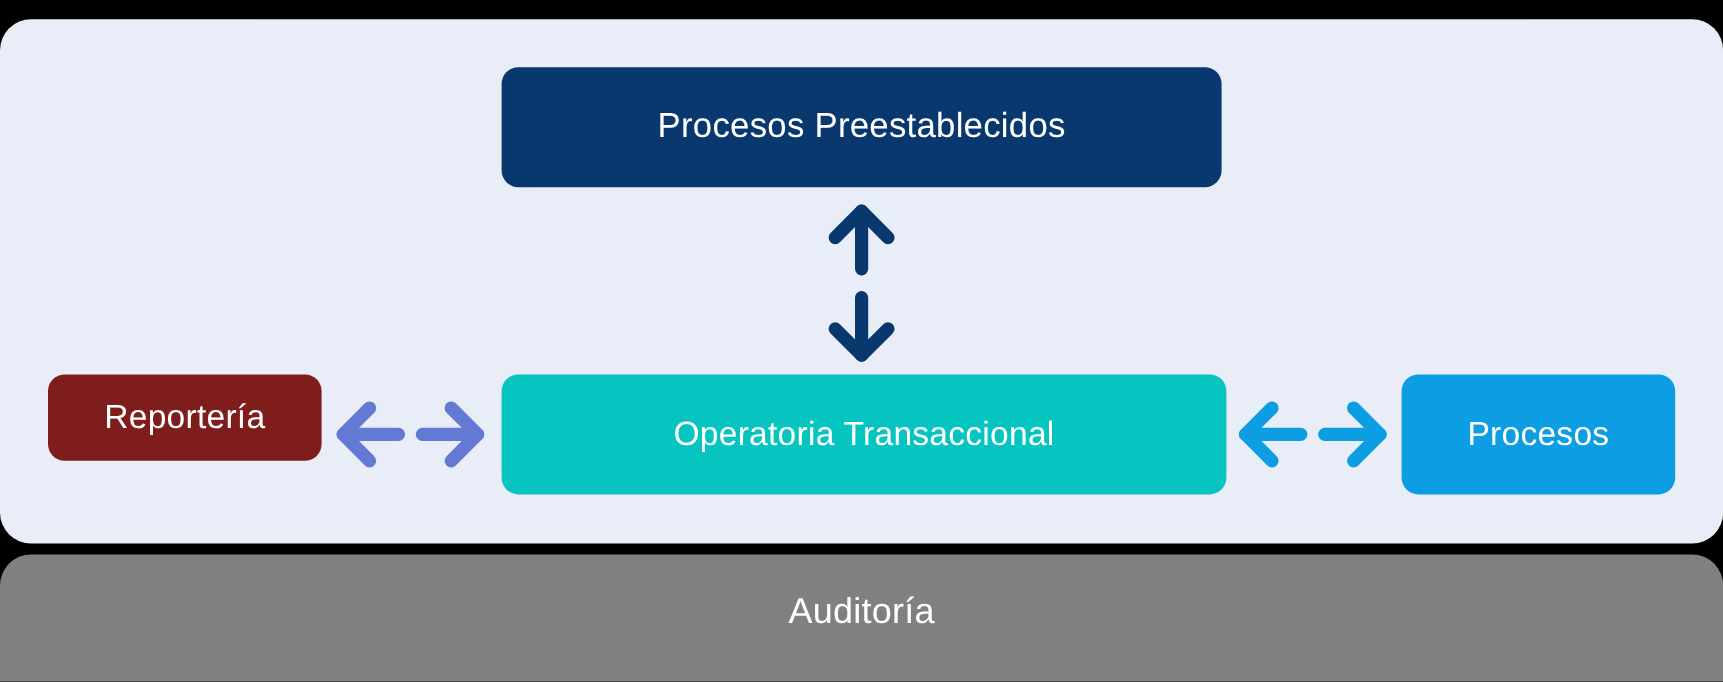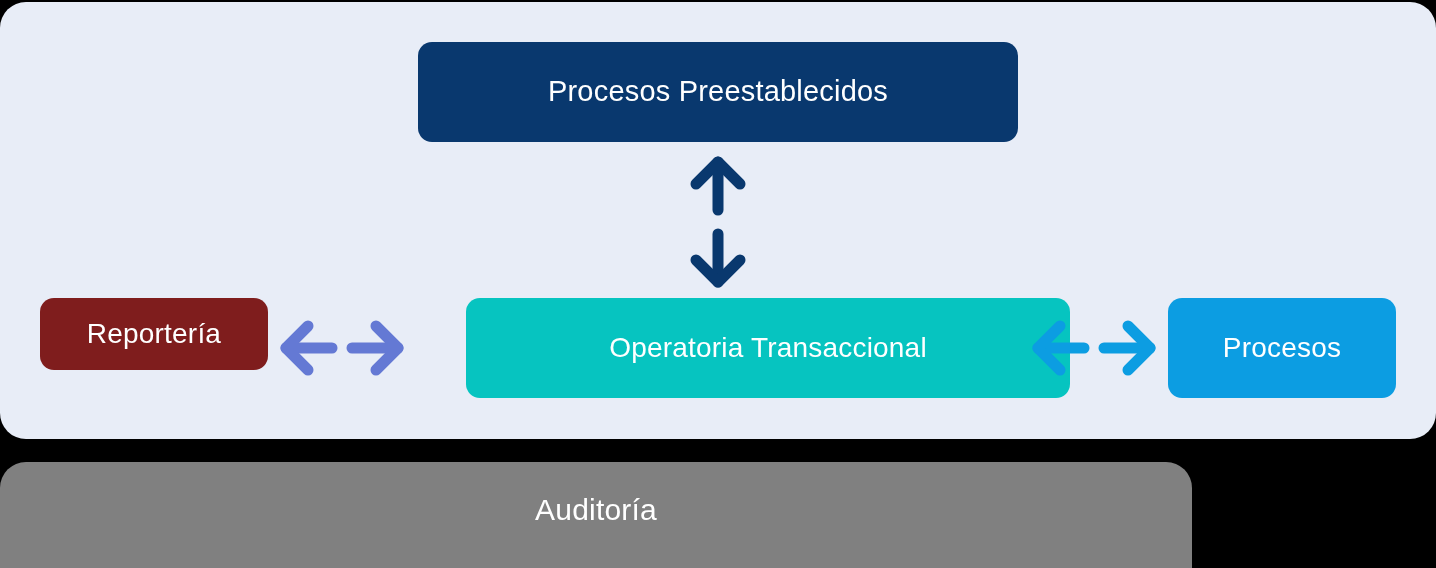--- a/index.html
+++ b/index.html
@@ -20,21 +20,21 @@
     position: relative;
     width: 1436px;
     height: 568px;
     background: #000000;
   }
 
   
   #main-panel {
     position: absolute;
     left: 0;
-    top: 2px;
+    top: 16px;
     width: 1436px;
     height: 437px;
     background: #e8edf7;
     border-radius: 26px;
     box-sizing: border-box;
   }
 
   
   .node {
     position: absolute;
@@ -64,21 +64,20 @@
   }
   #node-procesos .node-label { font-size: 29px; }
 
   
   #node-operatoria {
     left: 418px;
     top: 296px;
     width: 604px;
     height: 100px;
     background: #06c4c0;
-    margin-left: 48px;
   }
   #node-operatoria .node-label { font-size: 28px; }
 
   
   #node-reporteria {
     left: 40px;
     top: 296px;
     width: 228px;
     height: 72px;
     background: #7f1d1d;
@@ -117,21 +116,21 @@
     width: 132px;
     height: 68px;
   }
   .connector svg { display: block; width: 100%; height: 100%; }
 
   
   #audit-bar {
     position: absolute;
     left: 0;
     top: 462px;
-    width: 1192px;
+    width: 1436px;
     height: 106px;
     background: #808080;
     border-top-left-radius: 26px;
     border-top-right-radius: 26px;
     display: flex;
     align-items: center;
     justify-content: center;
     box-sizing: border-box;
   }
   #audit-bar .audit-label {

